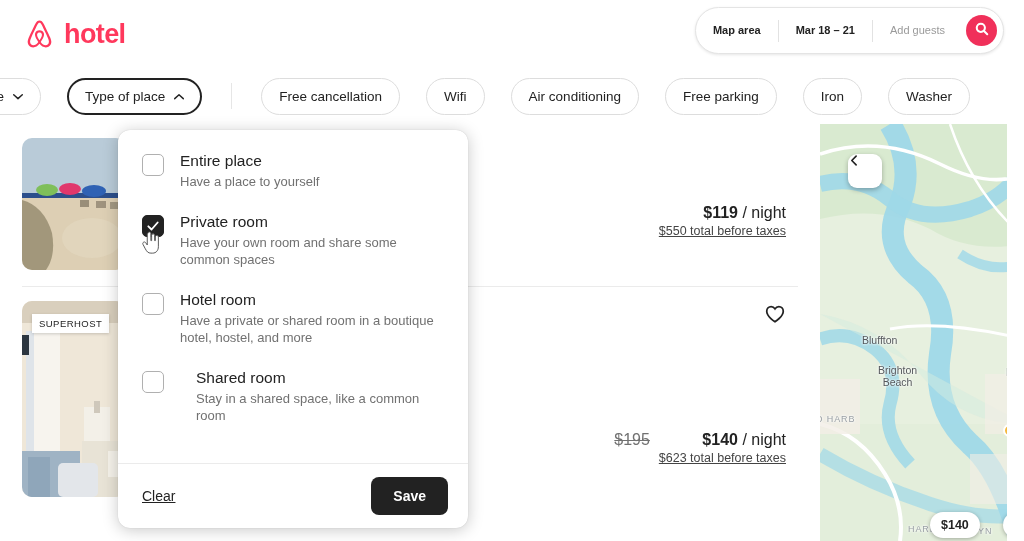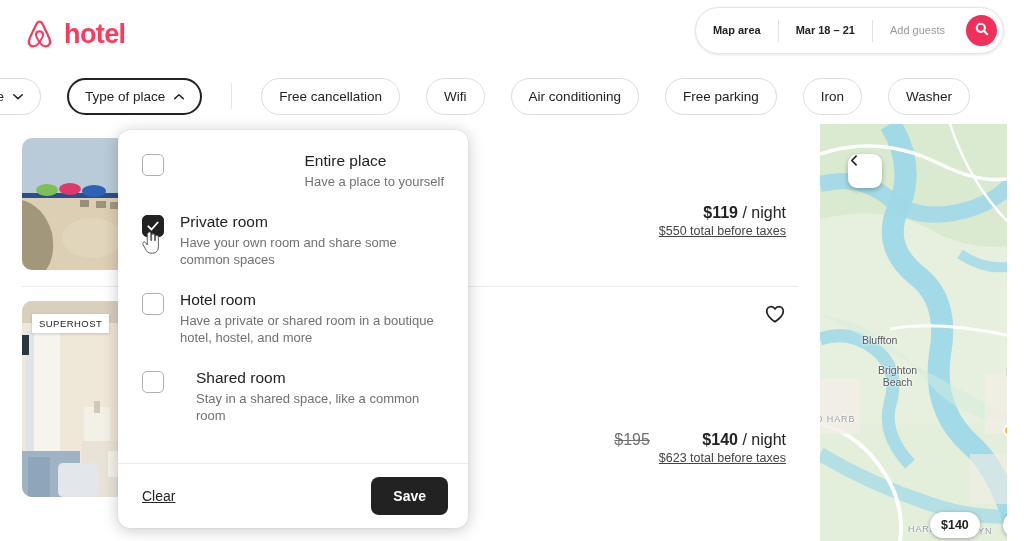--- a/index.html
+++ b/index.html
@@ -117,21 +117,21 @@
   }
 
   
   .panel {
     position: absolute; top: 130px; left: 118px; width: 350px;
     background: #fff; border-radius: 12px;
     box-shadow: 0 2px 16px rgba(0,0,0,0.22), 0 0 1px rgba(0,0,0,0.20);
     z-index: 40; overflow: hidden;
   }
   .panel-body { padding: 22px 24px 14px 24px; }
-  .opt { display: flex; gap: 16px; margin-bottom: 22px; cursor: pointer; justify-content: space-between; }
+  .opt { display: flex; gap: 16px; margin-bottom: 22px; cursor: pointer; }
   .opt:last-child { margin-bottom: 24px; gap: 32px; }
   .cb {
     width: 22px; height: 22px; border: 1.5px solid #b0b0b0; border-radius: 5px;
     flex: none; margin-top: 2px; background: #fff;
     display: flex; align-items: center; justify-content: center;
   }
   .cb.checked { background: #222222; border-color: #222222; }
   .cb svg { width: 14px; height: 14px; display: none; }
   .cb.checked svg { display: block; }
   .opt-label { font-size: 15.5px; color: #222; margin-bottom: 3px; }

